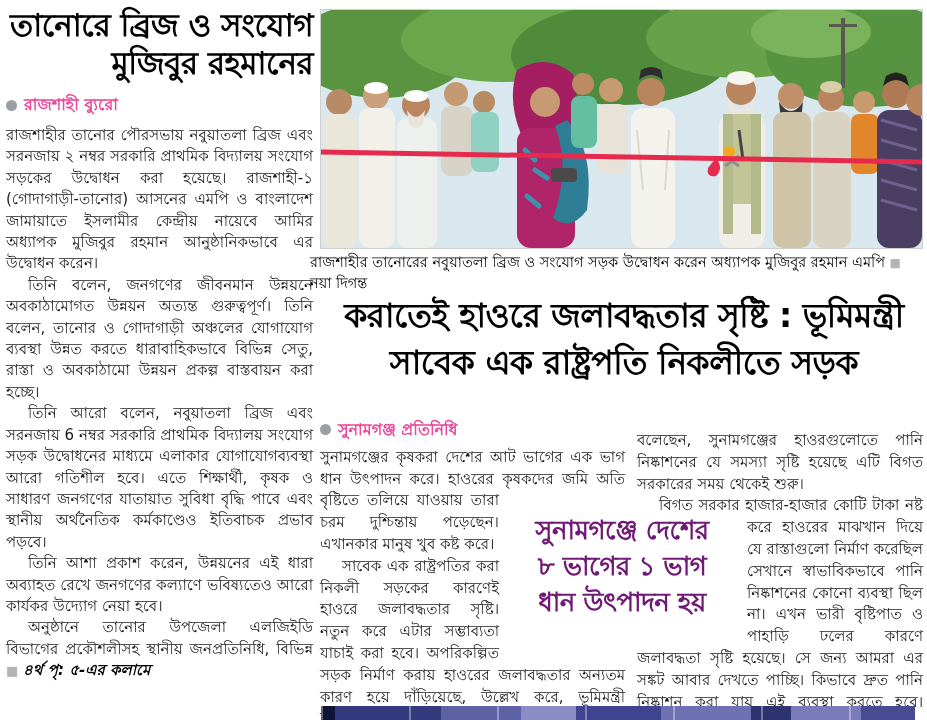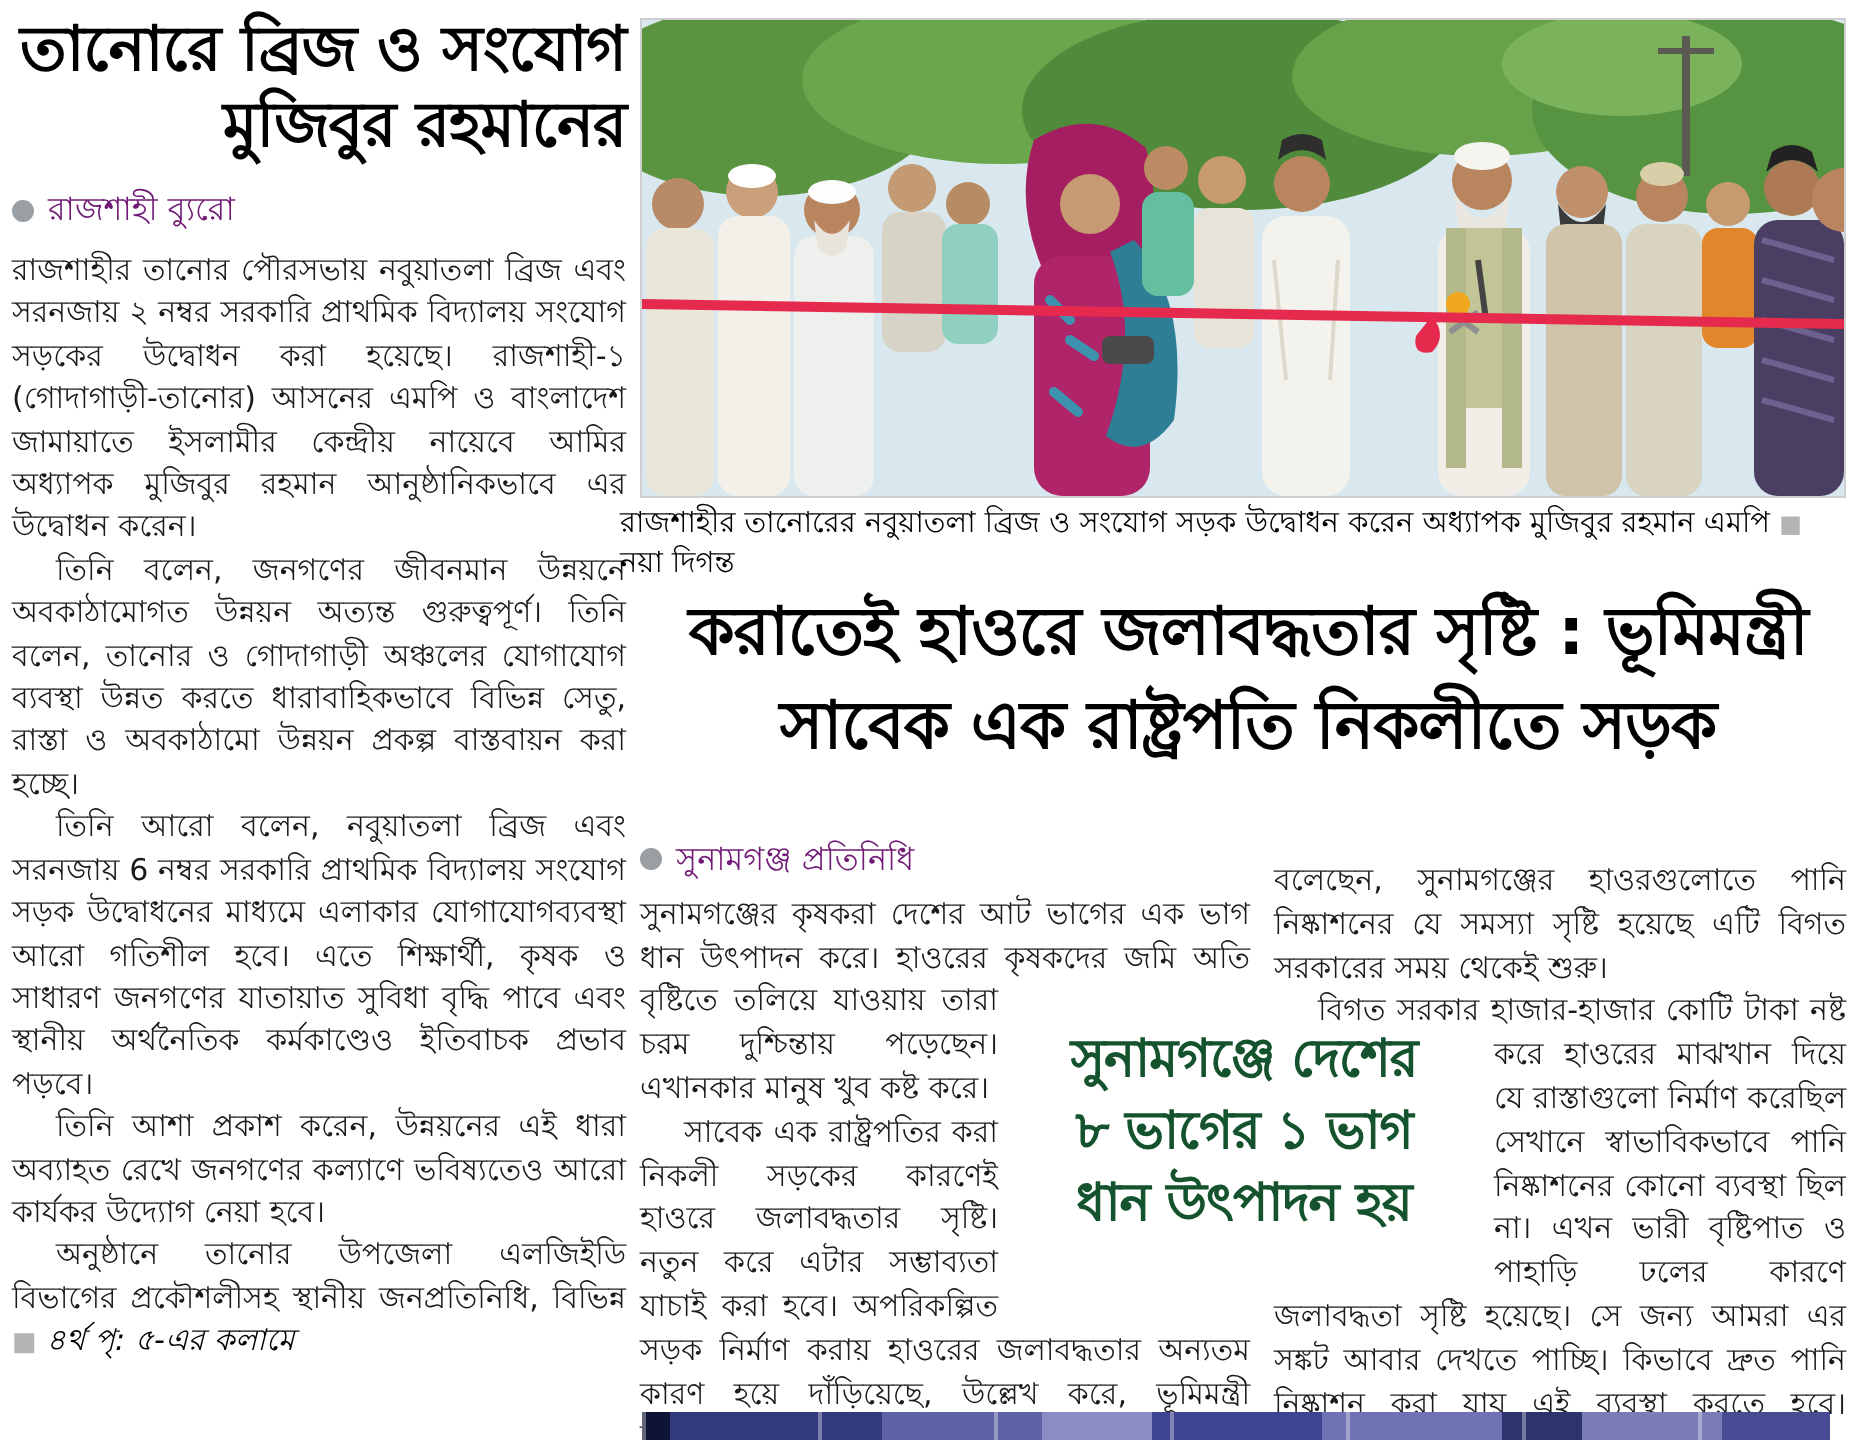--- a/index.html
+++ b/index.html
@@ -2,25 +2,25 @@
 <html lang="bn"><head>
 <meta charset="utf-8">
 <style>
   html,body{margin:0;padding:0;background:#ffffff;}
   .page{position:relative;width:927px;height:720px;background:#fff;overflow:hidden;
         font-family:"DejaVu Sans","Liberation Sans",sans-serif;color:#1a1a1a;}
 
   
   .a1{position:absolute;left:6px;top:6px;width:307px;}
   .a1 .hl{font-weight:bold;color:#000;font-size:31px;line-height:38px;text-align:right;letter-spacing:-0.5px;}
-  .byline{display:flex;align-items:center;gap:7px;margin:10px 0 6px 0;font-weight:normal;font-size:16px;color:#701a75;}
+  .byline{display:flex;align-items:center;gap:7px;margin:10px 0 6px 0;font-weight:bold;font-size:16px;color:#ec4899;}
   .dot{width:11px;height:11px;border-radius:50%;background:#9a9fa4;flex:0 0 auto;}
   .body p{margin:0;font-size:15px;line-height:21.4px;text-align:justify;}
   .body p.ind{text-indent:22px;}
-  .jump{font-weight:normal;font-style:italic;color:#000;white-space:nowrap;}
+  .jump{font-weight:bold;font-style:italic;color:#000;white-space:nowrap;}
   .sq{color:#b4b4b4;font-style:normal;font-size:13px;}
 
   
   .photo1{position:absolute;left:320px;top:9px;width:601px;height:238px;border:1px solid #cfcfcf;
           overflow:hidden;background:#d8e7ee;}
   .caption{position:absolute;left:310px;top:252px;width:603px;font-size:14.5px;font-weight:normal;color:#000;line-height:20px;}
   .caption .sq{font-size:12px;}
 
   
   .a2hl{position:absolute;left:326px;top:292px;width:596px;text-align:center;
@@ -177,21 +177,21 @@
 
   <div class="a2col col2">
     <p>বলেছেন, সুনামগঞ্জের হাওরগুলোতে পানি নিষ্কাশনের যে সমস্যা সৃষ্টি হয়েছে এটি বিগত সরকারের সময় থেকেই শুরু।</p>
     <p class="ind">
       <span>বিগত সরকার হাজার-হাজার কোটি টাকা নষ্ট </span><span class="sp-l"></span><span>করে হাওরের মাঝখান দিয়ে যে রাস্তাগুলো নির্মাণ করেছিল সেখানে স্বাভাবিকভাবে পানি নিষ্কাশনের কোনো ব্যবস্থা ছিল না। এখন ভারী বৃষ্টিপাত ও পাহাড়ি ঢলের কারণে জলাবদ্ধতা সৃষ্টি হয়েছে। সে </span><span>জন্য আমরা এর সঙ্কট আবার দেখতে পাচ্ছি। কিভাবে দ্রুত পানি নিষ্কাশন করা যায় এই ব্যবস্থা করতে হবে। গতকাল দুপুরে সুনামগঞ্জ জেলা শিল্পকলা </span>
       <span class="sq">■</span>
       
     </p>
   </div>
 
-  <div class="pullquote" id="pq" style="color: #14532d;">
+  <div class="pullquote" id="pq" style="color: #701a75;">
     <div>সুনামগঞ্জে দেশের</div>
     <div>৮ ভাগের ১ ভাগ</div>
     <div>ধান উৎপাদন হয়</div>
   </div>
 
   <div class="photo2"></div>
 
 </div>
 
 </body></html>

